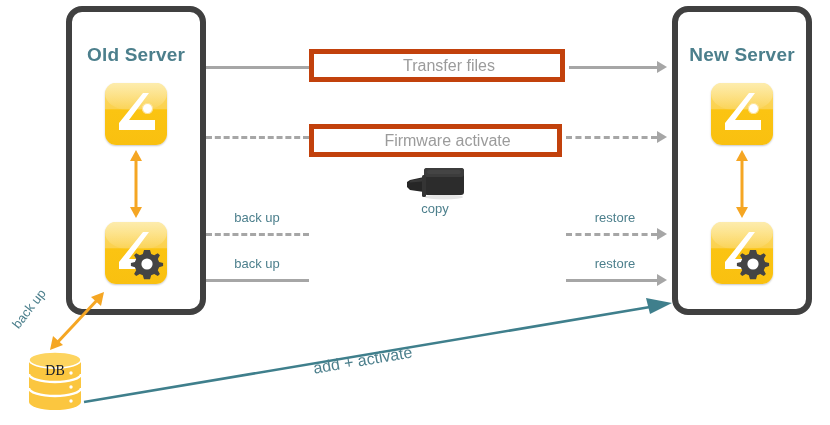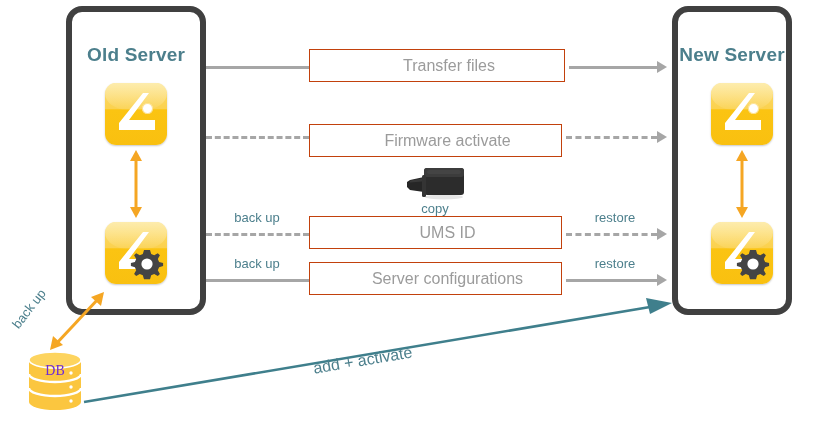--- a/index.html
+++ b/index.html
@@ -14,21 +14,21 @@
 
   
   .server-box{
     position:absolute;
     border:6px solid #404040;
     border-radius:16px;
     background:#ffffff;
     box-sizing:border-box;
   }
   #old-server-box{left:66px;top:6px;width:140px;height:309px;}
-  #new-server-box{left:672px;top:6px;width:120px;height:309px;}
+  #new-server-box{left:672px;top:6px;width:140px;height:309px;}
 
   .server-title{
     position:absolute;
     left:0;right:0;
     top:32px;
     text-align:center;
     font-size:19px;
     font-weight:bold;
     color:#4c7f8c;
     letter-spacing:.2px;
@@ -61,21 +61,21 @@
   .gear{
     position:absolute;right:3px;bottom:3px;width:34px;height:34px;
   }
 
   
   .v-arrow{position:absolute;}
 
   
   .center-box{
     position:absolute;
-    border:1px solid #c2410c;
+    border:5px solid #c2410c;
     background:#ffffff;
     box-sizing:border-box;
     display:flex;
     align-items:center;
     justify-content:center;
     font-size:16px;
     color:#9b9b9b;
     padding-left:24px;
   }
 
@@ -103,21 +103,21 @@
   #usb-wrap{position:absolute;left:398px;top:163px;width:74px;height:50px;}
   #usb-caption{
     position:absolute;left:398px;top:201px;width:74px;
     text-align:center;font-size:13px;color:#4c7f8c;
   }
 
   
   #db-wrap{position:absolute;left:24px;top:350px;width:62px;height:62px;}
   #db-label{
     position:absolute;left:24px;top:363px;width:62px;
-    text-align:center;font-size:14px;color:#6d28d9;
+    text-align:center;font-size:14px;color:#0f172a;
     font-family:"Liberation Serif", serif;
     pointer-events:none;
   }
   #db-backup-label{
     position:absolute;left:9px;top:322px;
     font-size:13px;color:#4c7f8c;
     transform:rotate(-52deg);
     transform-origin:left top;
     white-space:nowrap;
   }
@@ -218,32 +218,26 @@
     <path d="M26 14 L12 17 L9 19 L9 24 L12 27 L26 29 Z" fill="#262626"></path>
     <path d="M12 17.5 L24 15.6 L24 18.5 L12 19.6 Z" fill="#454545" opacity=".6"></path>
     <rect x="24" y="12" width="4" height="22" rx="1.5" fill="#343434"></rect>
 
     <ellipse cx="46" cy="34" rx="19" ry="2.4" fill="#000000" opacity=".10"></ellipse>
   </svg>
   <div id="usb-caption">copy</div>
 
   <div class="mini-label" style="left:207px;top:210px;width:100px;">back up</div>
   <div class="conn dashed" style="left:206px;top:233px;width:103px;"></div>
-  <div class="center-box" style="left:309px;top:216px;width:253px;height:33px;">
-    <span>UMS ID</span>
-  </div>
   <div class="mini-label" style="left:566px;top:210px;width:98px;">restore</div>
   <div class="conn dashed" style="left:566px;top:233px;width:91px;"></div>
   <div class="arrowhead" style="left:657px;top:228px;"></div>
 
   <div class="mini-label" style="left:207px;top:256px;width:100px;">back up</div>
   <div class="conn" style="left:206px;top:279px;width:103px;"></div>
-  <div class="center-box" style="left:309px;top:262px;width:253px;height:33px;">
-    <span>Server configurations</span>
-  </div>
   <div class="mini-label" style="left:566px;top:256px;width:98px;">restore</div>
   <div class="conn" style="left:566px;top:279px;width:91px;"></div>
   <div class="arrowhead" style="left:657px;top:274px;"></div>
 
   <svg style="position:absolute;left:44px;top:286px;" width="70" height="70" viewBox="0 0 70 70">
     <line x1="12" y1="58" x2="55" y2="12" stroke="#f5a623" stroke-width="3"></line>
     <path d="M60 6 L57 20 L47 11 Z" fill="#f5a623"></path>
     <path d="M6 64 L9 50 L19 59 Z" fill="#f5a623"></path>
   </svg>
   <div id="db-backup-label">back up</div>

